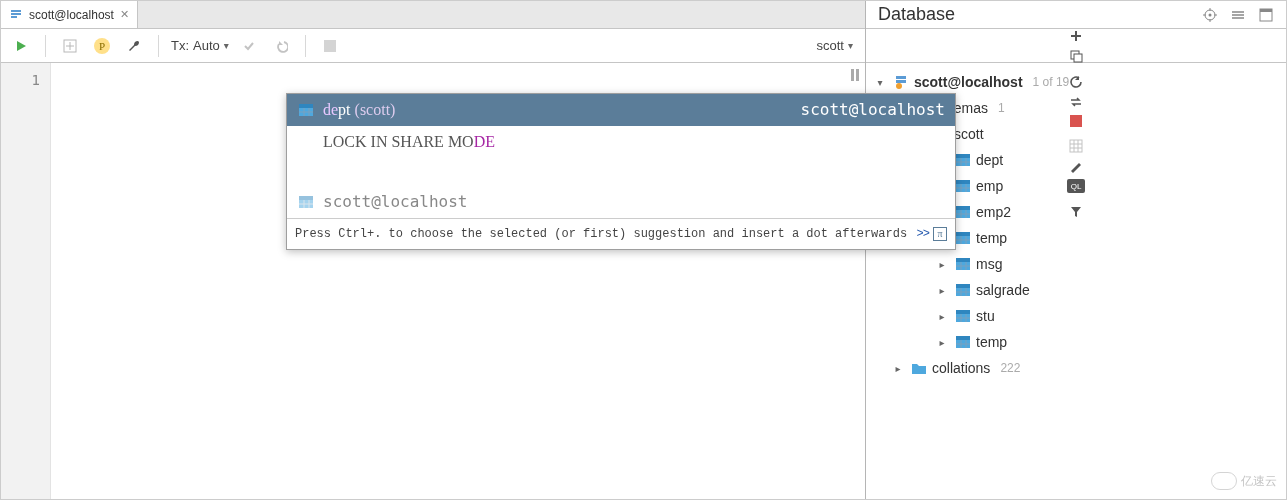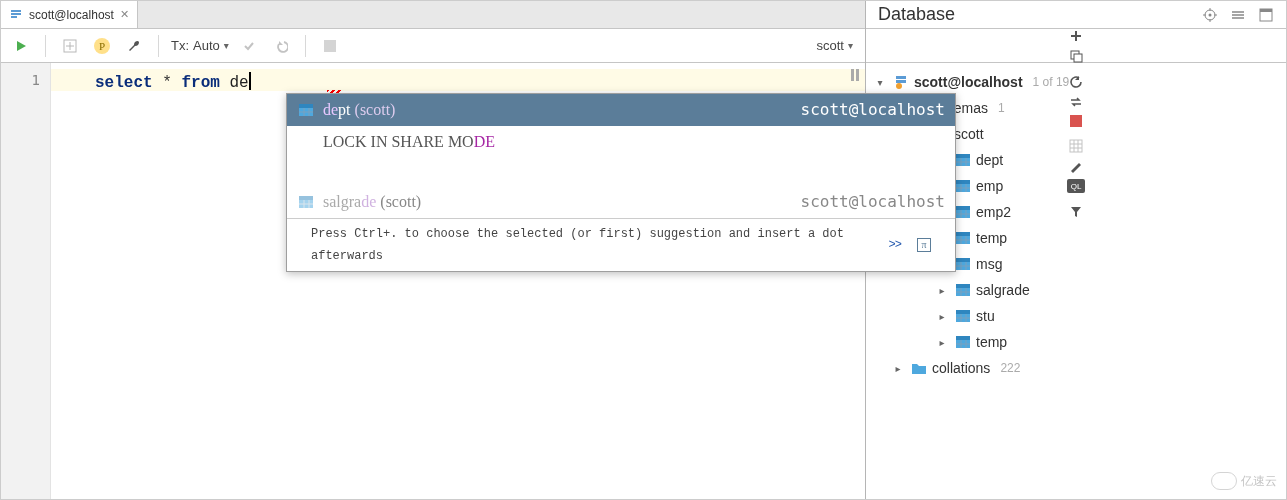--- a/index.html
+++ b/index.html
@@ -44,21 +44,21 @@
   .ac-item .ico { width: 18px; height: 18px; display:flex; align-items:center; justify-content:center; }
   .ac-item .text { flex: 1; white-space: pre; font-family: Liberation Serif, serif; }
   .ac-item .right { font-family: Consolas, monospace; color: #555; font-size: 16px; }
   .ac-item.sel { background: #5b7d99; color: #fff; }
   .ac-item.sel .right { color: #fff; }
   .ac-item.sel .hl-purple { color: #e8c8ff; }
   .hl-purple { color: #a626a4; }
   .ac-paren { color: #888; }
   .dis-text .hl-purple { color: #d0b2e0; }
   .dis-text { color: #aaa; }
-  .ac-hint { border-top: 1px solid #ccc; padding: 4px 24px; font-size: 12px; color: #444; display: flex; align-items: center; gap: 16px; }
+  .ac-hint { border-top: 1px solid #ccc; padding: 4px 8px; font-size: 12px; color: #444; display: flex; align-items: center; gap: 4px; }
   .ac-hint .more { color: #2a5db0; letter-spacing: -1px; }
   .ac-hint .pi-badge { width:14px; height:14px; border:1px solid #5b7d99; color:#5b7d99; font-size:10px; display:flex; align-items:center; justify-content:center; font-family: serif;}
 
   
   .db-header { height: 28px; border-bottom: 1px solid #c5c5c5; display: flex; align-items: center; padding: 0 10px 0 12px; gap: 8px; }
   .db-title { flex: 1; font-size: 18px; color: #333; }
   .db-header .icon { width: 20px; height: 20px; display:flex; align-items:center; justify-content:center; color: #666; cursor:pointer; }
 
   
   .db-toolbar { height: 34px; border-bottom: 1px solid #c5c5c5; display: flex; align-items: center; padding: 0 8px; gap: 6px; flex-direction: column; }
@@ -155,23 +155,20 @@
         <span>scott</span>
         <span class="chev">▾</span>
       </div>
     </div>
 
     <div class="editor-wrap">
       <div class="gutter">
         <div class="ln">1</div>
       </div>
       <div class="code">
-        <div class="code-row"><span class="kw-select">select</span><span> * </span><span class="kw-from">from</span><span> </span><span class="typed">de</span><span class="caret-bar"></span>
-          <div class="squig"></div>
-        </div>
         <div class="pause-chip">
             <span></span>
             <span></span>
           </div>
 
         <div class="ac-popup">
           <div class="ac-item sel">
             <span class="ico">
               <svg class="table-svg" width="16" height="16" viewBox="0 0 16 16">
                   <rect class="hdr" x="1" y="2" width="14" height="4" fill="#7aa0bd"></rect>
@@ -190,21 +187,20 @@
             <span class="ico"></span>
           </div>
           <div class="ac-item">
             <span class="ico" style="opacity:.5">
               <svg class="table-svg" width="16" height="16" viewBox="0 0 16 16">
                   <rect class="hdr" x="1" y="2" width="14" height="4" fill="#9bb8cf"></rect>
                   <rect x="1" y="6" width="14" height="8" fill="#e1edf5"></rect>
                   <path d="M1 10 h14 M6 6 v8 M11 6 v8" stroke="#b6cddd" stroke-width="1"></path>
                 </svg>
             </span>
-            <span class="text dis-text"><span>salgra</span><span class="hl-purple">de</span><span class="ac-paren"> (scott)</span></span>
             <span class="right" style="color:#888">scott@localhost</span>
           </div>
           <div class="ac-hint">
             <span style="flex:1">Press Ctrl+. to choose the selected (or first) suggestion and insert a dot afterwards</span>
             <span class="more">&gt;&gt;</span>
             <span class="pi-badge">π</span>
           </div>
         </div>
       </div>
     </div>

